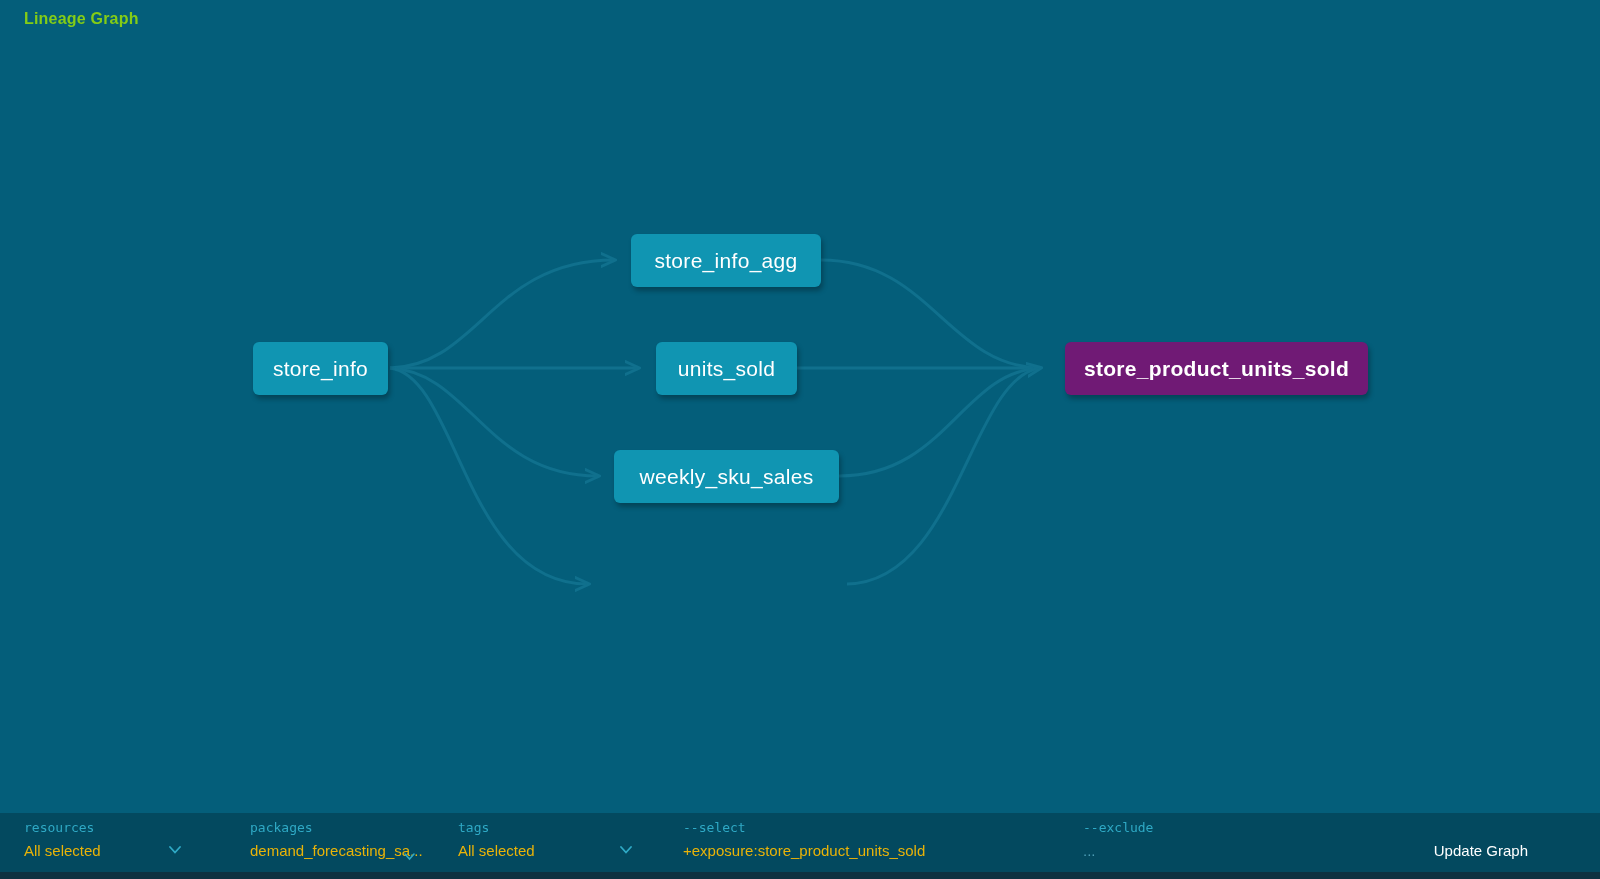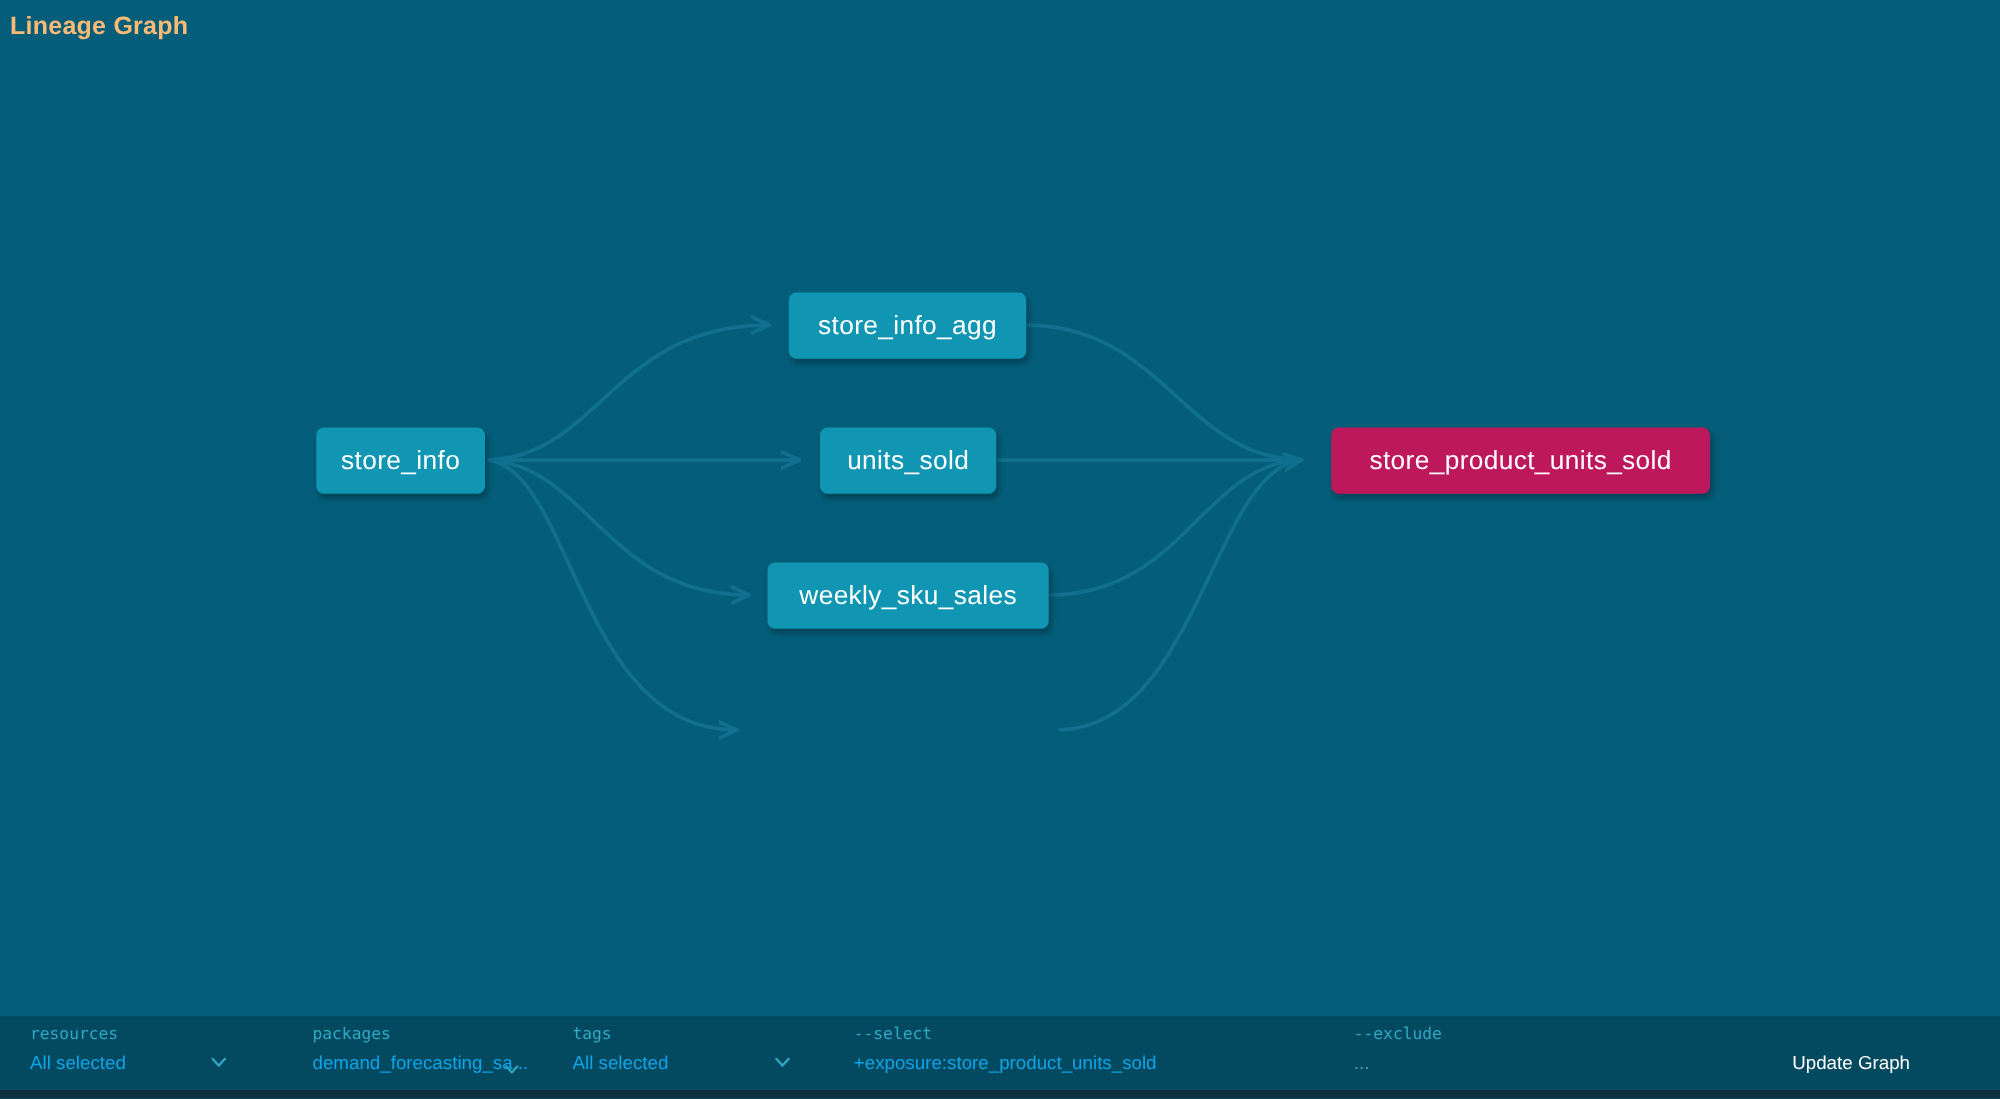--- a/index.html
+++ b/index.html
@@ -8,52 +8,52 @@
     font-family: "Liberation Sans", sans-serif;
     background: #045e7a;
     position: relative;
     color: #fff;
   }
   .canvas {
     position: absolute; left: 0; top: 0; width: 1600px; height: 813px;
     background: #045e7a;
   }
   .page-title {
-    position: absolute; left: 8px; top: 10px;
-    font-size: 20px; font-weight: bold; color: #fdba74;
+    position: absolute; left: 24px; top: 10px;
+    font-size: 16px; font-weight: bold; color: #84cc16;
     letter-spacing: 0.2px;
   }
   svg.edges { position: absolute; left: 0; top: 0; width: 1600px; height: 813px; }
   .node {
     position: absolute;
     height: 53px;
     border-radius: 6px;
     display: flex; align-items: center; justify-content: center;
     font-size: 21px; font-weight: 400; color: #ffffff;
     letter-spacing: 0.3px;
     box-shadow: 2px 4px 5px rgba(0,0,0,0.28);
     cursor: pointer;
     white-space: nowrap;
   }
   .node.teal { background: #1095b2; }
-  .node.purple { background: #be185d; }
+  .node.purple { background: #701a75; font-weight: bold; }
 
   .toolbar {
     position: absolute; left: 0; top: 813px; width: 1600px; height: 59px;
     background: #03495f;
   }
   .filter-group { position: absolute; top: 0; height: 100%; }
   .filter-label {
     position: absolute; top: 7px; left: 0;
     font-family: "DejaVu Sans Mono", monospace;
     font-size: 13px; color: #2fa9c5;
   }
   .filter-value {
     position: absolute; top: 29px; left: 0;
-    font-size: 15px; color: #0ea5e9; white-space: nowrap;
+    font-size: 15px; color: #eab308; white-space: nowrap;
   }
   .filter-value.muted { color: #4d9db5; }
   .chevron {
     position: absolute; top: 33px;
     width: 12px; height: 8px; cursor: pointer;
   }
   .chevron svg { display: block; }
   .mini-check {
     position: absolute; top: 34px;
     width: 11px; height: 8px;

